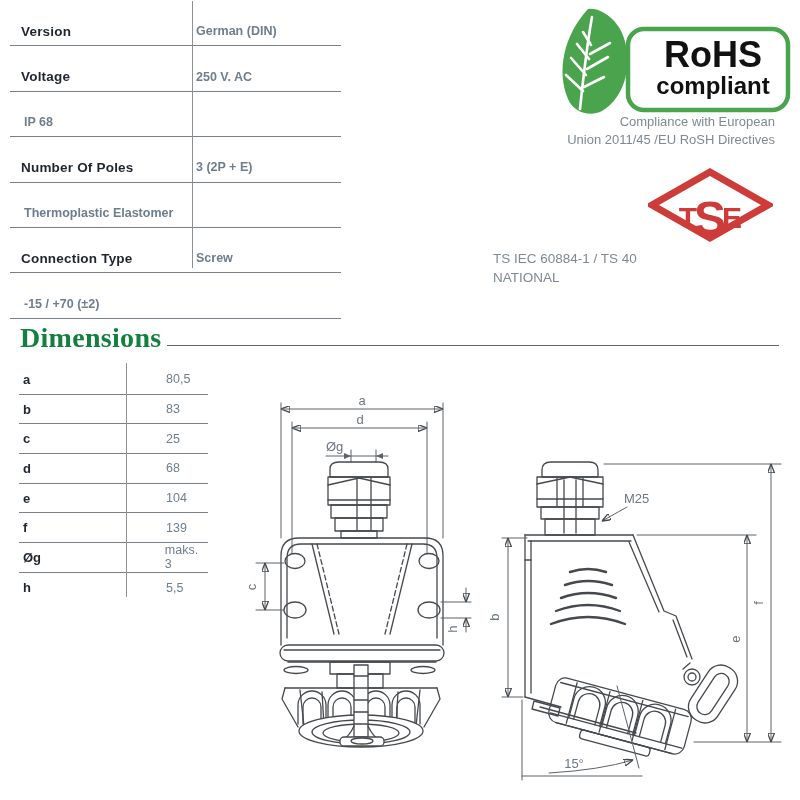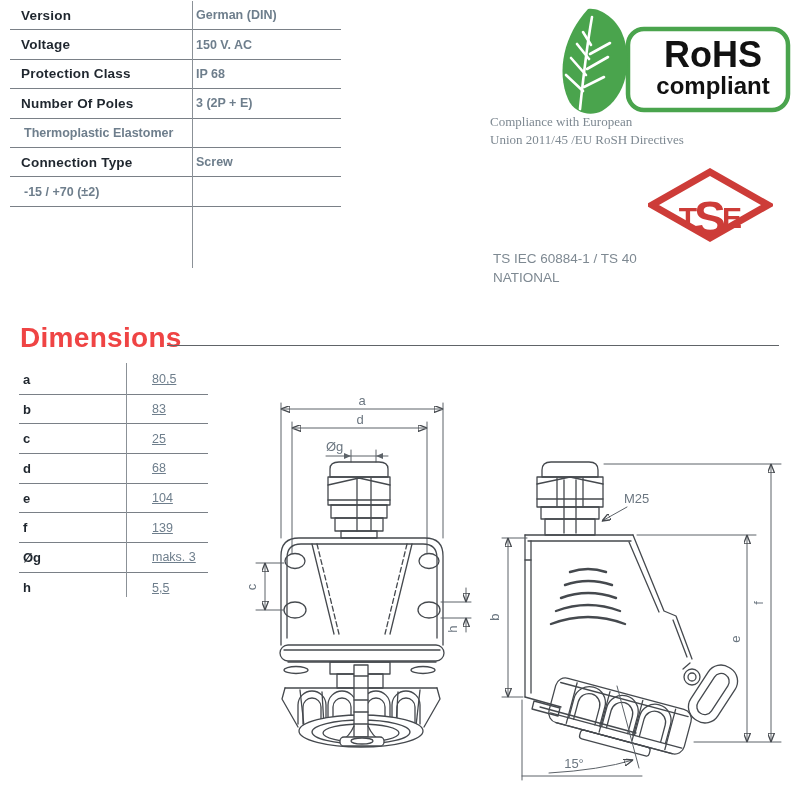--- a/index.html
+++ b/index.html
@@ -1,42 +1,42 @@
 <!DOCTYPE html>
 <html><head>
 <meta charset="utf-8">
 <style>
   html,body{margin:0;padding:0;background:#fff;}
   .page{position:relative;width:800px;height:800px;background:#ffffff;overflow:hidden;
         font-family:"Liberation Sans", sans-serif;}
 
   
   .spec-table{position:absolute;left:10px;top:1px;width:331px;}
-  .spec-row{height:29.4px;display:flex;align-items:center;border-bottom:1px solid #7a8087;box-sizing:border-box;}
+  .spec-row{height:29.4px;display:flex;align-items:center;border-bottom:1px solid #7a8087;box-sizing:border-box;margin-top:16px;}
   .spec-label{width:172px;padding-left:11px;box-sizing:border-box;
               font-size:13.5px;font-weight:bold;color:#1f262e;letter-spacing:.2px;}
   .spec-value{padding-left:14px;font-size:12.5px;color:#6e7e8c;font-weight:bold;}
   .spec-divider{position:absolute;left:182px;top:0;width:1px;height:267px;background:#8b9197;}
 
   
-  .rohs-note{position:absolute;left:490px;top:113px;width:285px;text-align:left;
-             font-size:13px;line-height:18px;color:#7e8992;font-family:Liberation Serif, serif;}
+  .rohs-note{position:absolute;left:490px;top:113px;width:285px;text-align:right;
+             font-size:13px;line-height:18px;color:#7e8992;}
   .tse-note{position:absolute;left:493px;top:249px;width:285px;
             font-size:13.5px;line-height:19px;color:#7e8992;}
 
   
   .dim-heading{position:absolute;left:20px;top:322px;margin:0;font-size:28px;font-weight:bold;
-               color:#ef4444;letter-spacing:.3px;}
+               color:#15803d;letter-spacing:.3px;font-family:Liberation Serif, serif;}
   .dim-rule{position:absolute;left:167px;top:345px;width:612px;height:1px;background:#606468;}
   .dim-table{position:absolute;left:19px;top:365px;width:189px;}
   .dim-row{height:29.7px;display:flex;align-items:center;border-bottom:1px solid #7a8087;box-sizing:border-box;}
   .dim-row:last-child{border-bottom:none;}
   .dim-label{width:107px;padding-left:4px;box-sizing:border-box;
              font-size:13px;font-weight:bold;color:#1f262e;}
-  .dim-value{padding-left:26px;font-size:12.5px;color:#6e7e8c;text-decoration:underline;}
+  .dim-value{padding-left:40px;font-size:12.5px;color:#6e7e8c;}
   .dim-divider{position:absolute;left:126px;top:363px;width:1px;height:234px;background:#8b9197;}
 
   .abs{position:absolute;}
 
   
   .draw path,.draw line,.draw rect,.draw ellipse,.draw circle,.draw polyline
     {fill:none;stroke:#45494e;stroke-width:1.3;stroke-linejoin:round;stroke-linecap:round;}
   .draw .dim{stroke:#5c6268;stroke-width:1;}
   .draw .dashed{stroke-dasharray:5 3;}
   .draw .whitefill{fill:#ffffff;}
@@ -49,24 +49,23 @@
 <div class="page">
 
   <div class="spec-table">
     <div class="spec-divider"></div>
     <div class="spec-row">
       <span class="spec-label">Version</span>
       <span class="spec-value">German (DIN)</span>
     </div>
     <div class="spec-row">
       <span class="spec-label">Voltage</span>
-      <span class="spec-value">150 V. AC</span>
-    </div>
-    <div class="spec-row">
-      <span class="spec-label">Protection Class</span>
+      <span class="spec-value">250 V. AC</span>
+    </div>
+    <div class="spec-row">
       <span class="spec-value">IP 68</span>
     </div>
     <div class="spec-row">
       <span class="spec-label">Number Of Poles</span>
       <span class="spec-value">3 (2P + E)</span>
     </div>
     <div class="spec-row">
       <span class="spec-value">Thermoplastic Elastomer</span>
     </div>
     <div class="spec-row">

